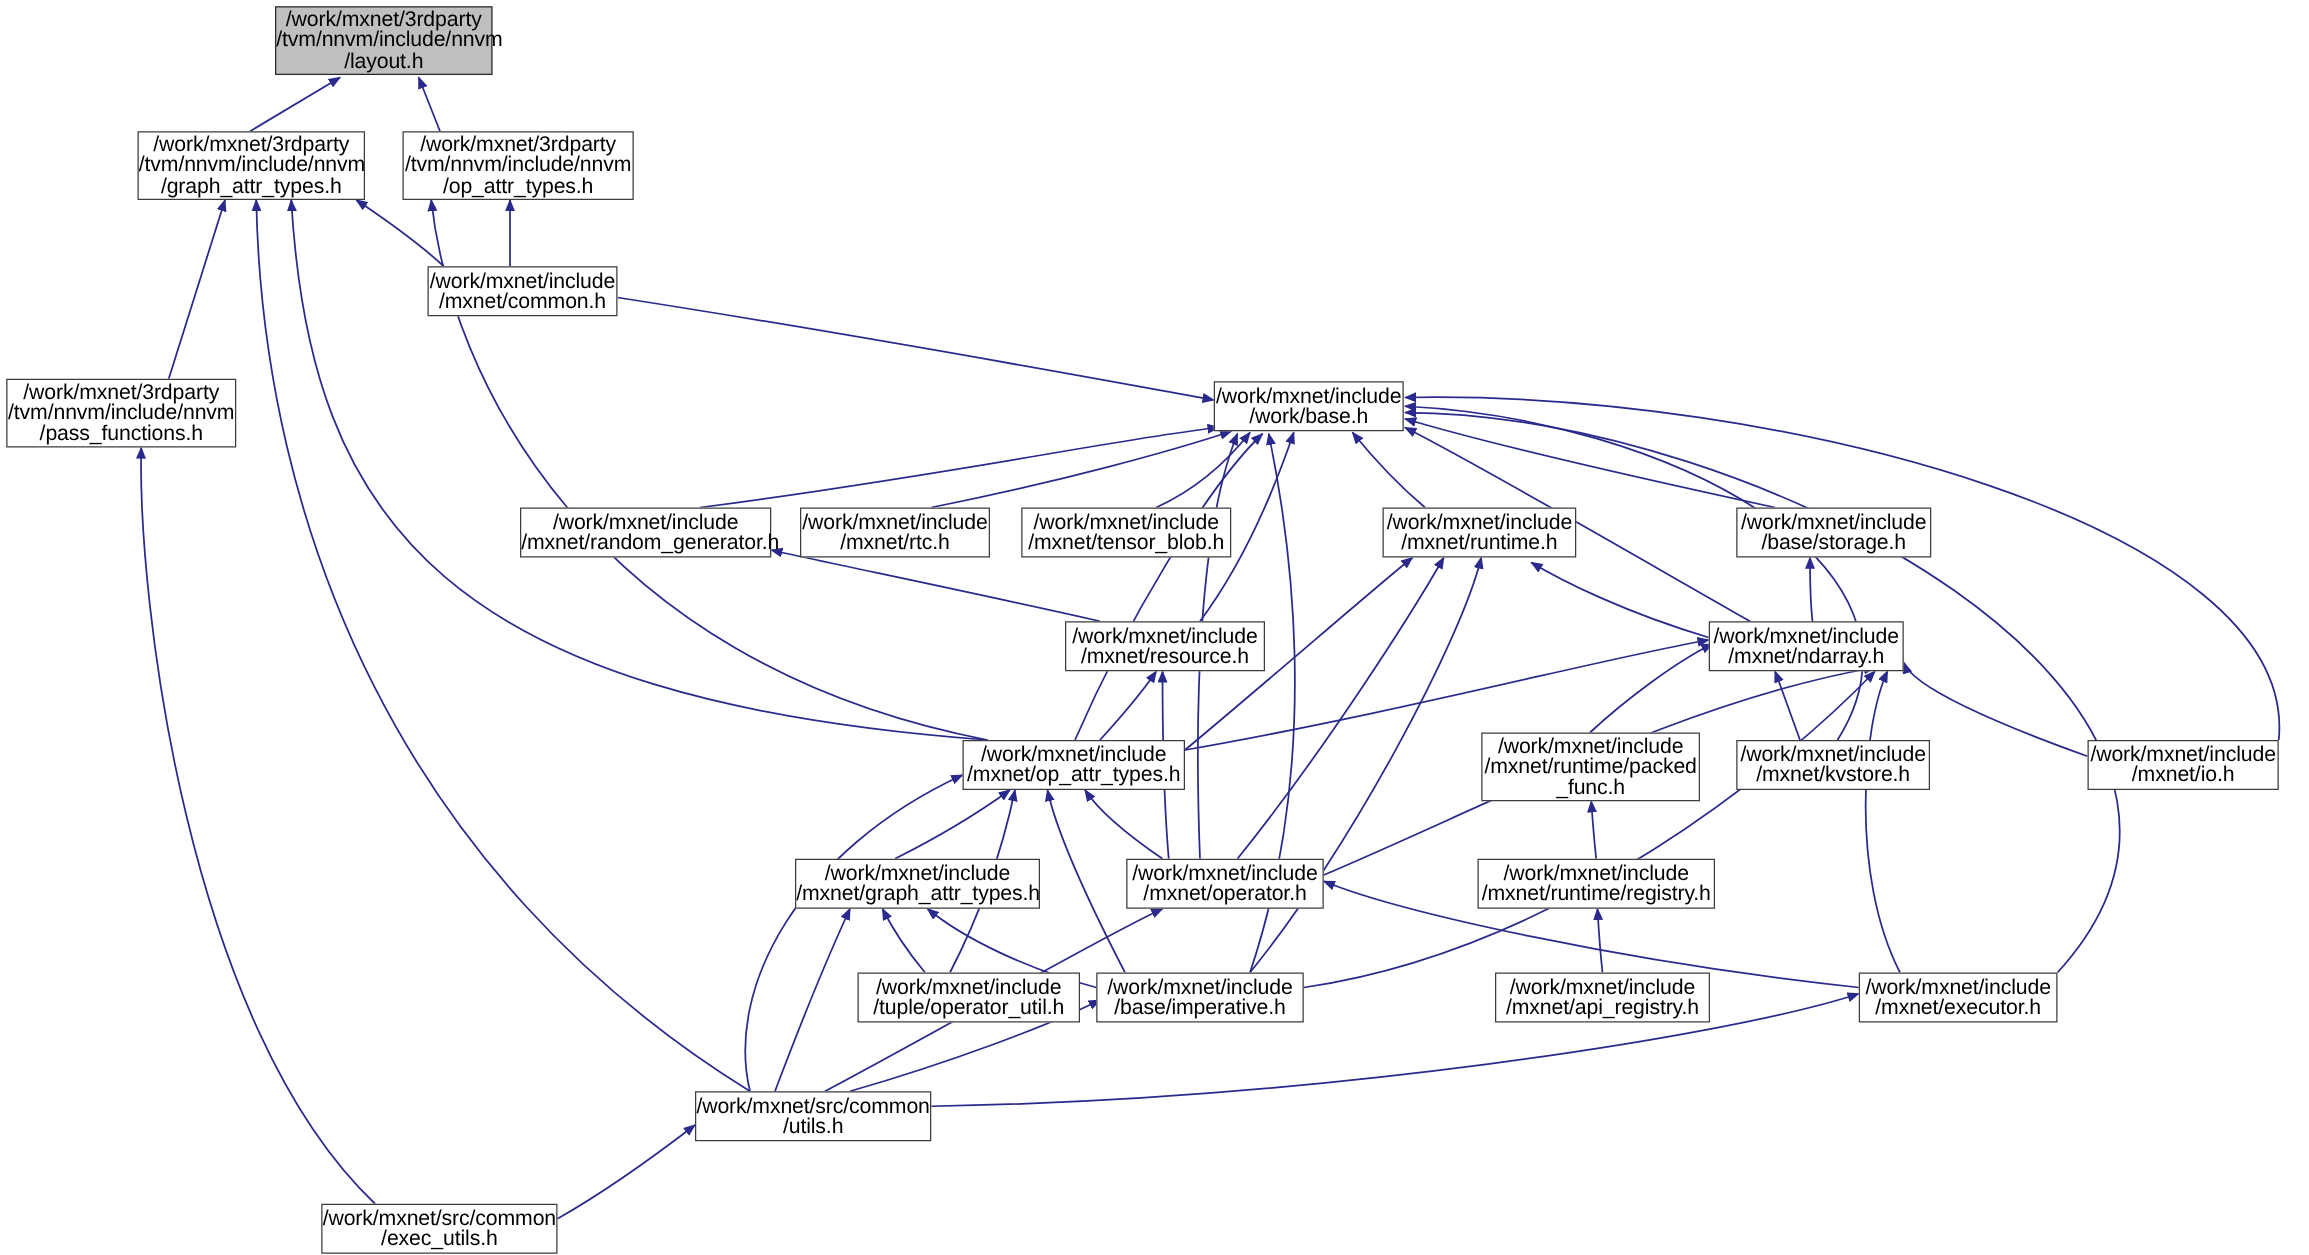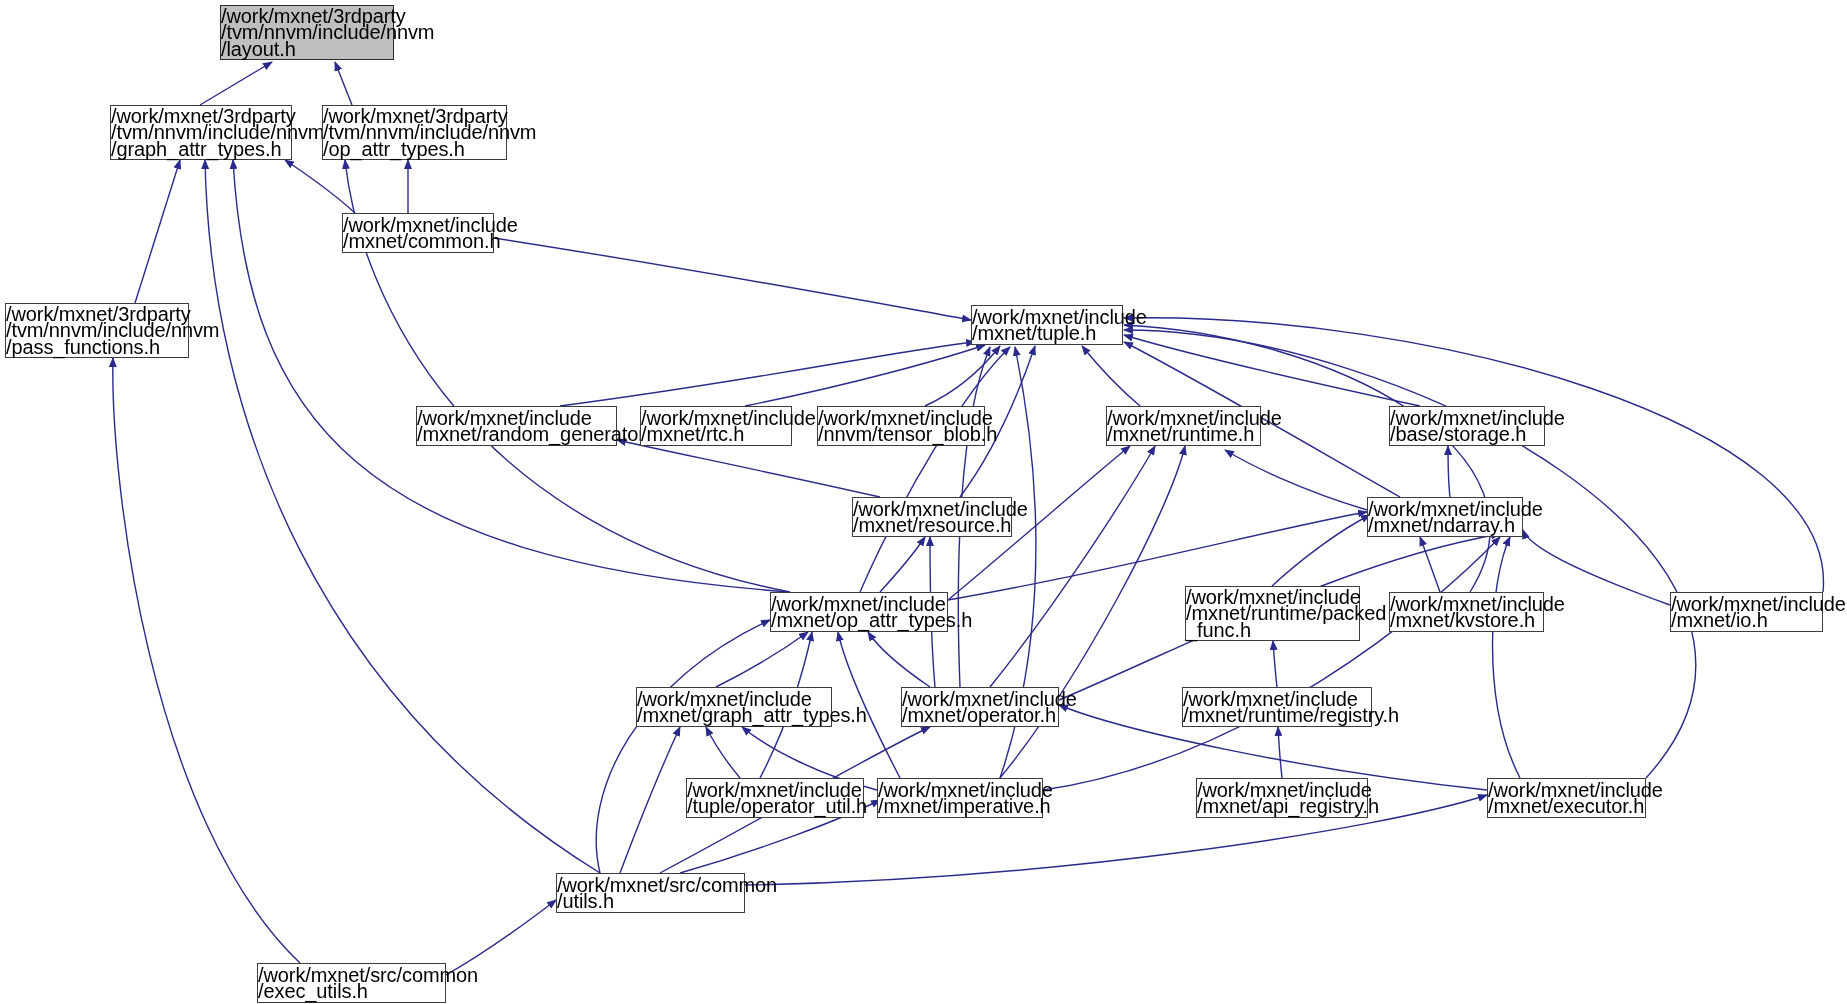--- a/index.html
+++ b/index.html
@@ -24,22 +24,23 @@
     width: 1847px;
     height: 1004px;
     pointer-events: none;
   }
   .node {
     position: absolute;
     box-sizing: border-box;
     border: 1px solid #3d3d3d;
     background: #ffffff;
     color: #000000;
-    font-size: 20px;
+    font-size: 17px;
     line-height: 16.5px;
+    text-align: center;
     display: flex;
     flex-direction: column;
     align-items: center;
     justify-content: center;
     white-space: pre;
     letter-spacing: -0.1px;
   }
   .node.root {
     background: #bfbfbf;
     border-color: #2a2a2a;
@@ -114,35 +115,35 @@
         <path d="M 745,885 C 1050,880 1380,830 1487,795" marker-end="url(#arrow)"></path>
         <path d="M 446,975 C 490,950 530,920 556,900" marker-end="url(#arrow)"></path>
       </g>
   </svg>
   <div id="node-layer">
       <div class="node root" style="left: 220px; top: 5px; width: 174px; height: 55px;"><span class="lbl">/work/mxnet/3rdparty</span><span class="lbl">/tvm/nnvm/include/nnvm</span><span class="lbl">/layout.h</span></div>
       <div class="node" style="left: 110px; top: 105px; width: 182px; height: 55px;"><span class="lbl">/work/mxnet/3rdparty</span><span class="lbl">/tvm/nnvm/include/nnvm</span><span class="lbl">/graph_attr_types.h</span></div>
       <div class="node" style="left: 322px; top: 105px; width: 185px; height: 55px;"><span class="lbl">/work/mxnet/3rdparty</span><span class="lbl">/tvm/nnvm/include/nnvm</span><span class="lbl">/op_attr_types.h</span></div>
       <div class="node" style="left: 342px; top: 213px; width: 152px; height: 40px;"><span class="lbl">/work/mxnet/include</span><span class="lbl">/mxnet/common.h</span></div>
       <div class="node" style="left: 5px; top: 303px; width: 184px; height: 55px;"><span class="lbl">/work/mxnet/3rdparty</span><span class="lbl">/tvm/nnvm/include/nnvm</span><span class="lbl">/pass_functions.h</span></div>
-      <div class="node" style="left: 971px; top: 305px; width: 152px; height: 40px;"><span class="lbl">/work/mxnet/include</span><span class="lbl">/mxnet/tuple.h</span></div>
+      <div class="node" style="left: 971px; top: 305px; width: 152px; height: 40px;"><span class="lbl">/work/mxnet/include</span><span class="lbl">/work/base.h</span></div>
       <div class="node" style="left: 416px; top: 406px; width: 201px; height: 40px;"><span class="lbl">/work/mxnet/include</span><span class="lbl">/mxnet/random_generator.h</span></div>
       <div class="node" style="left: 640px; top: 406px; width: 152px; height: 40px;"><span class="lbl">/work/mxnet/include</span><span class="lbl">/mxnet/rtc.h</span></div>
-      <div class="node" style="left: 817px; top: 406px; width: 168px; height: 40px;"><span class="lbl">/work/mxnet/include</span><span class="lbl">/nnvm/tensor_blob.h</span></div>
+      <div class="node" style="left: 817px; top: 406px; width: 168px; height: 40px;"><span class="lbl">/work/mxnet/include</span><span class="lbl">/mxnet/tensor_blob.h</span></div>
       <div class="node" style="left: 1106px; top: 406px; width: 155px; height: 40px;"><span class="lbl">/work/mxnet/include</span><span class="lbl">/mxnet/runtime.h</span></div>
       <div class="node" style="left: 1389px; top: 406px; width: 156px; height: 40px;"><span class="lbl">/work/mxnet/include</span><span class="lbl">/base/storage.h</span></div>
       <div class="node" style="left: 852px; top: 497px; width: 160px; height: 40px;"><span class="lbl">/work/mxnet/include</span><span class="lbl">/mxnet/resource.h</span></div>
       <div class="node" style="left: 1367px; top: 497px; width: 156px; height: 40px;"><span class="lbl">/work/mxnet/include</span><span class="lbl">/mxnet/ndarray.h</span></div>
       <div class="node" style="left: 770px; top: 592px; width: 178px; height: 40px;"><span class="lbl">/work/mxnet/include</span><span class="lbl">/mxnet/op_attr_types.h</span></div>
       <div class="node" style="left: 1185px; top: 586px; width: 175px; height: 55px;"><span class="lbl">/work/mxnet/include</span><span class="lbl">/mxnet/runtime/packed</span><span class="lbl">_func.h</span></div>
       <div class="node" style="left: 1389px; top: 592px; width: 155px; height: 40px;"><span class="lbl">/work/mxnet/include</span><span class="lbl">/mxnet/kvstore.h</span></div>
       <div class="node" style="left: 1670px; top: 592px; width: 153px; height: 40px;"><span class="lbl">/work/mxnet/include</span><span class="lbl">/mxnet/io.h</span></div>
       <div class="node" style="left: 636px; top: 687px; width: 196px; height: 40px;"><span class="lbl">/work/mxnet/include</span><span class="lbl">/mxnet/graph_attr_types.h</span></div>
       <div class="node" style="left: 901px; top: 687px; width: 158px; height: 40px;"><span class="lbl">/work/mxnet/include</span><span class="lbl">/mxnet/operator.h</span></div>
       <div class="node" style="left: 1182px; top: 687px; width: 190px; height: 40px;"><span class="lbl">/work/mxnet/include</span><span class="lbl">/mxnet/runtime/registry.h</span></div>
       <div class="node" style="left: 686px; top: 778px; width: 178px; height: 40px;"><span class="lbl">/work/mxnet/include</span><span class="lbl">/tuple/operator_util.h</span></div>
-      <div class="node" style="left: 877px; top: 778px; width: 166px; height: 40px;"><span class="lbl">/work/mxnet/include</span><span class="lbl">/mxnet/imperative.h</span></div>
+      <div class="node" style="left: 877px; top: 778px; width: 166px; height: 40px;"><span class="lbl">/work/mxnet/include</span><span class="lbl">/base/imperative.h</span></div>
       <div class="node" style="left: 1196px; top: 778px; width: 172px; height: 40px;"><span class="lbl">/work/mxnet/include</span><span class="lbl">/mxnet/api_registry.h</span></div>
       <div class="node" style="left: 1487px; top: 778px; width: 159px; height: 40px;"><span class="lbl">/work/mxnet/include</span><span class="lbl">/mxnet/executor.h</span></div>
       <div class="node" style="left: 556px; top: 873px; width: 189px; height: 40px;"><span class="lbl">/work/mxnet/src/common</span><span class="lbl">/utils.h</span></div>
       <div class="node" style="left: 257px; top: 963px; width: 189px; height: 40px;"><span class="lbl">/work/mxnet/src/common</span><span class="lbl">/exec_utils.h</span></div>
     </div>
 </div>
 
 </body></html>

